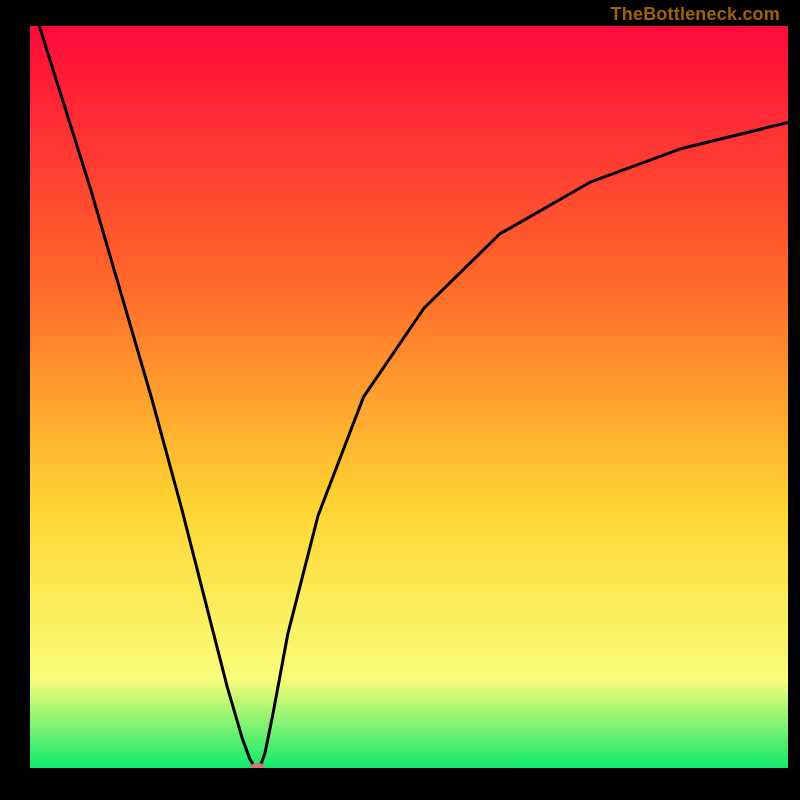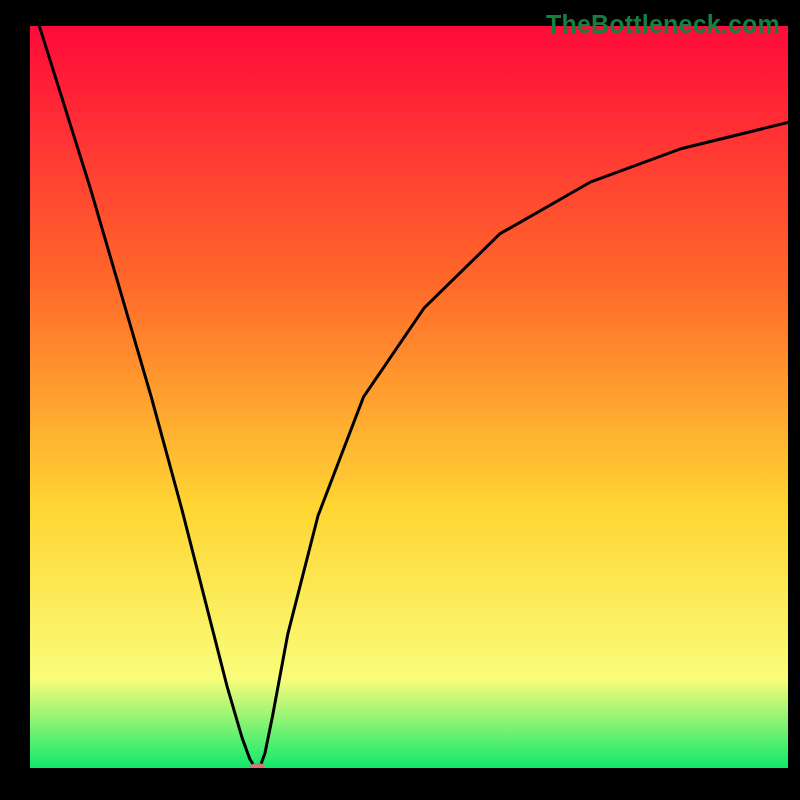--- a/index.html
+++ b/index.html
@@ -14,26 +14,25 @@
     position: relative;
     width: 800px;
     height: 800px;
     background: #000;
   }
   .watermark {
     position: absolute;
     top: 4px;
     right: 20px;
     font-family: Arial, Helvetica, sans-serif;
-    font-size: 25px;
+    font-size: 18px;
     font-weight: 600;
-    color: #15803d;
+    color: #a16207;
     letter-spacing: 0.2px;
     z-index: 10;
-    margin-top: 6px;
   }
   svg {
     position: absolute;
     top: 0;
     left: 0;
   }
 </style>
 </head>
 <body>
 <div class="stage">

